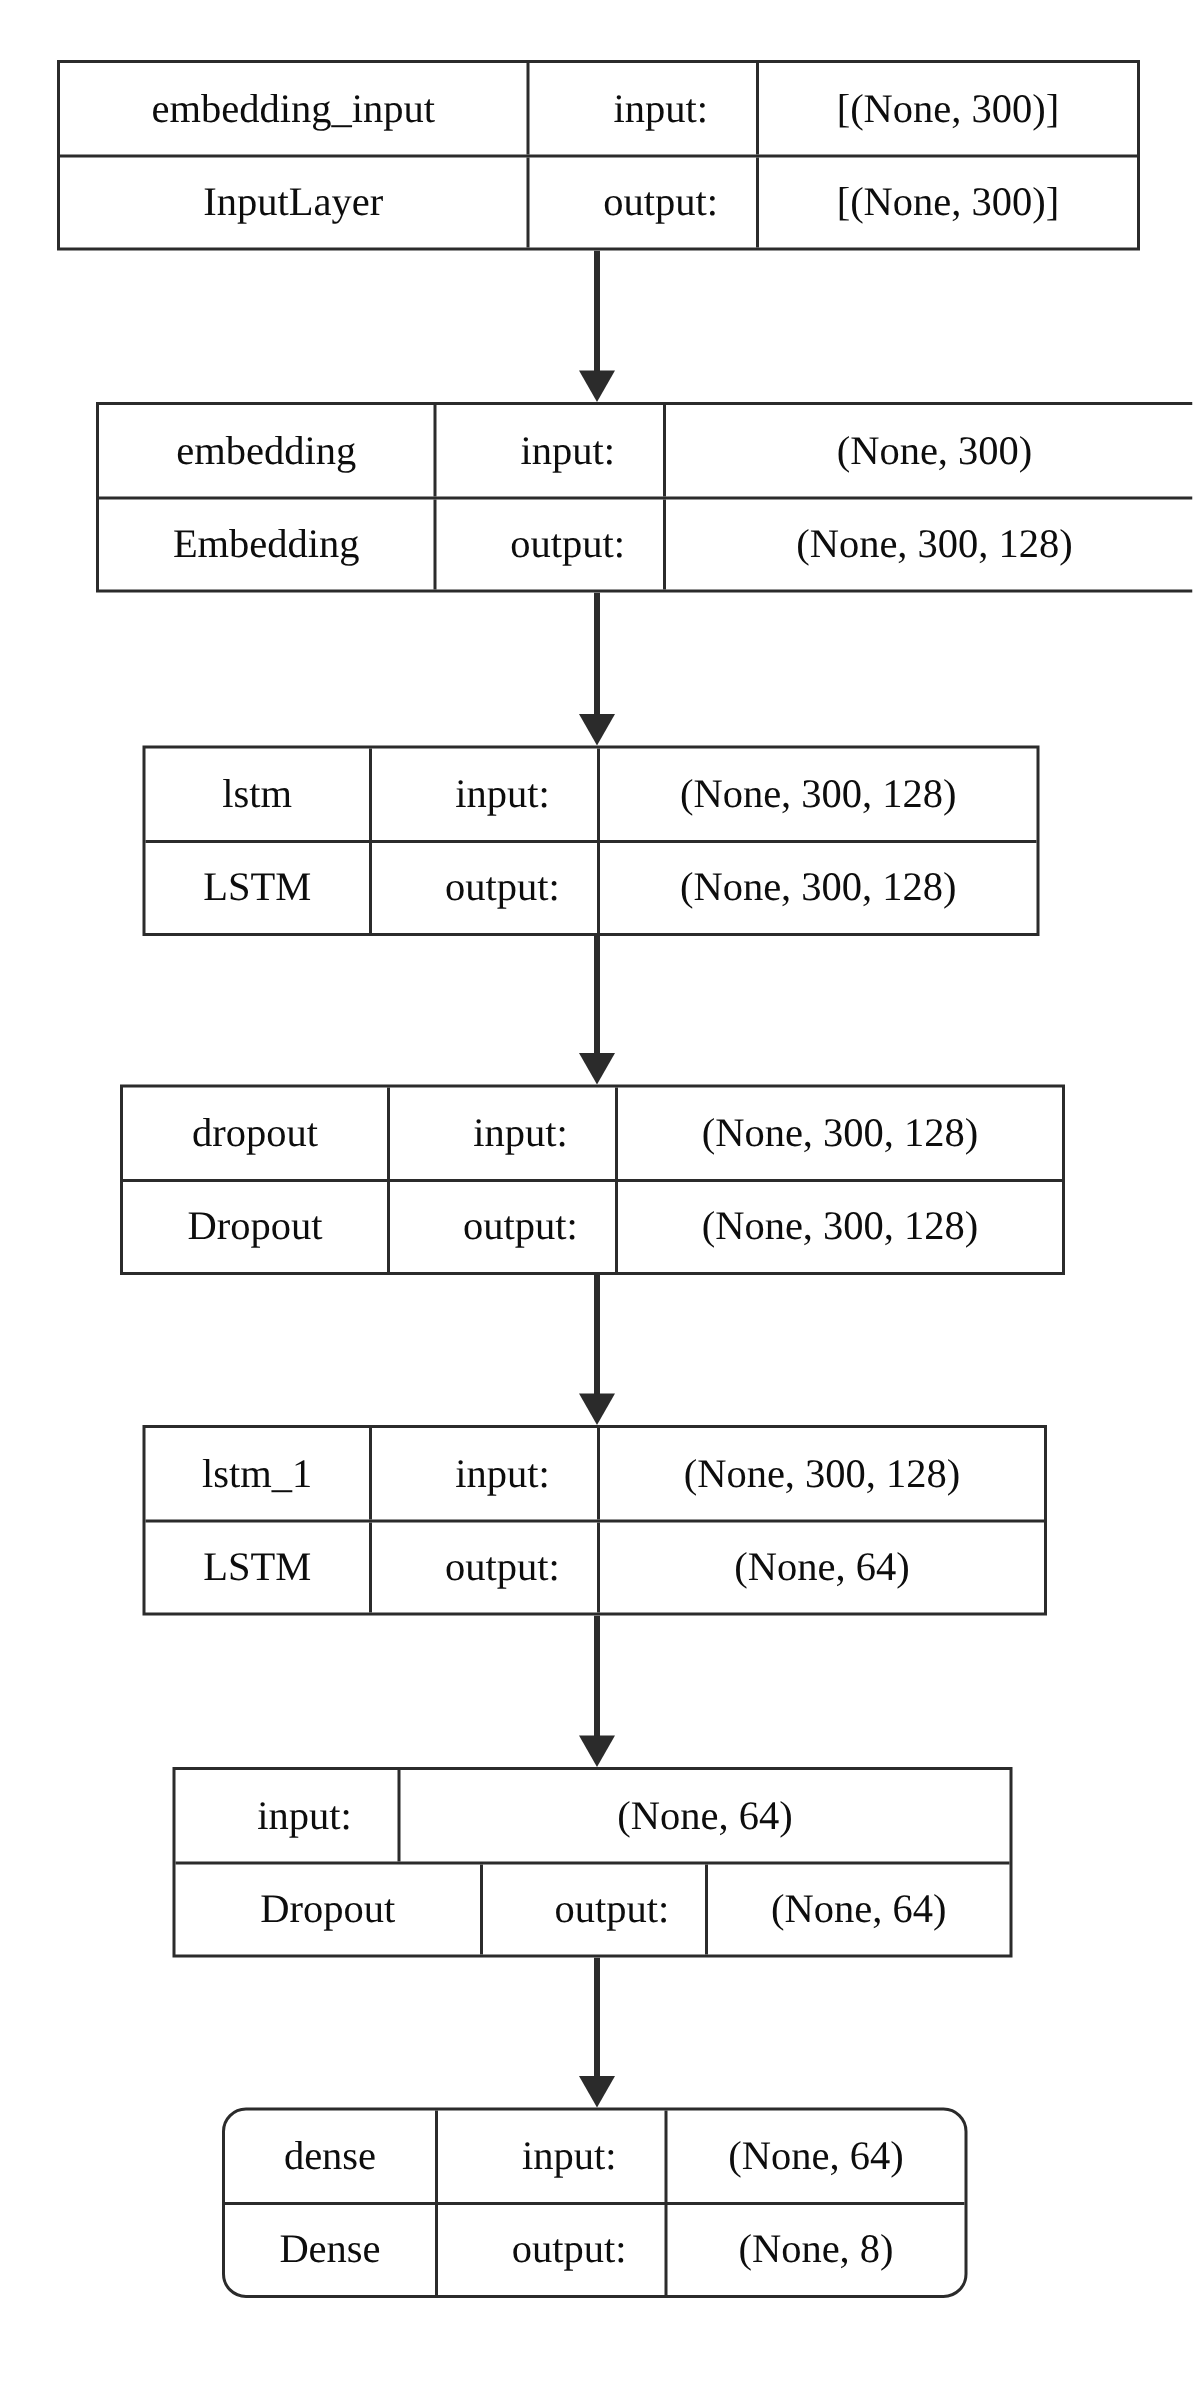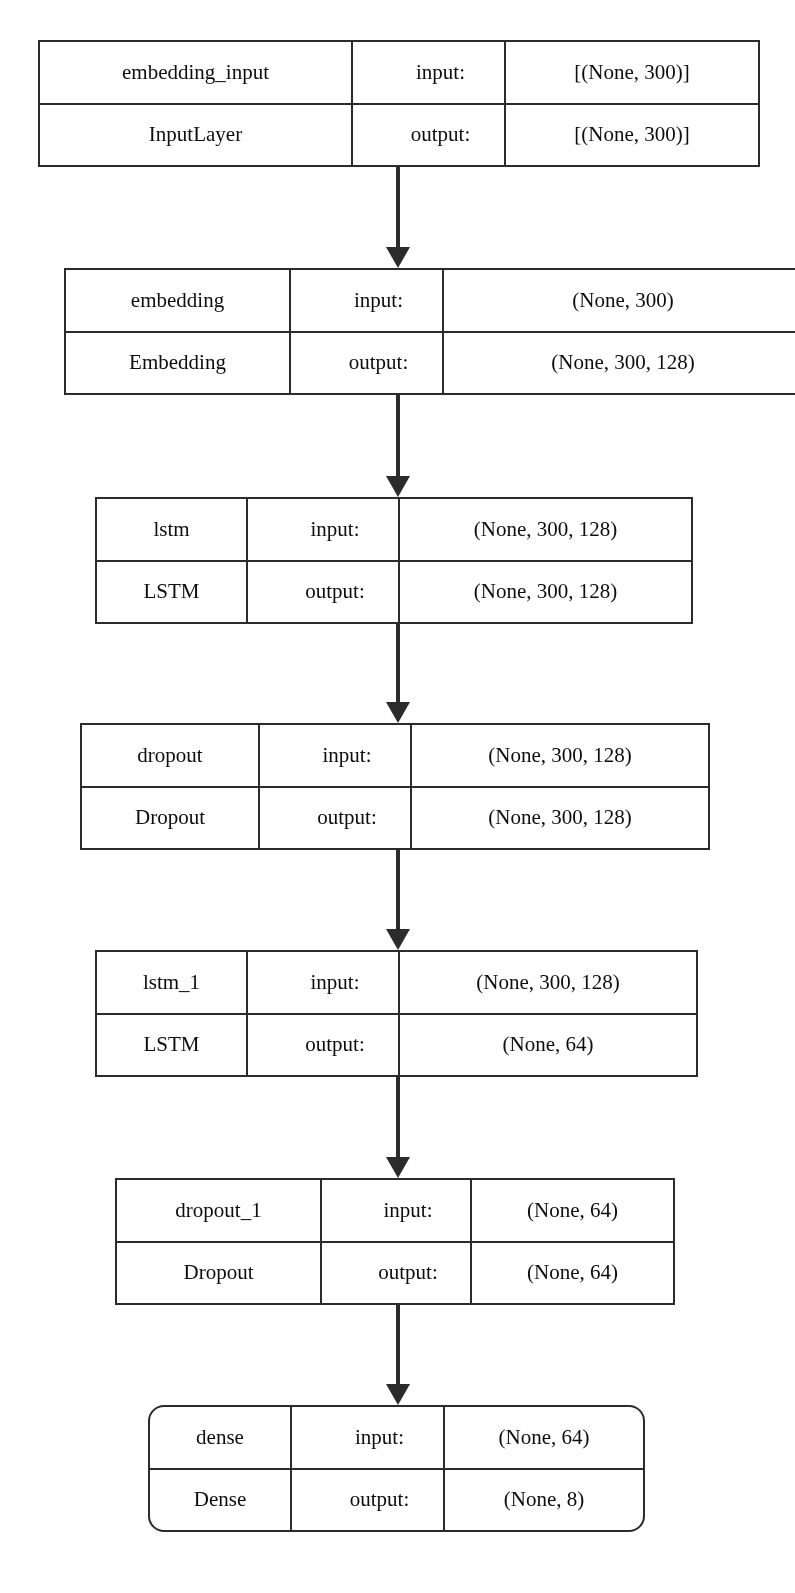--- a/index.html
+++ b/index.html
@@ -33,21 +33,21 @@
     min-height: 0;
   }
   .node-row.top {
     border-bottom: 2px solid #2b2b2b;
   }
   .cell {
     box-sizing: border-box;
     display: flex;
     align-items: center;
     justify-content: center;
-    font-size: 21px;
+    font-size: 27px;
     color: #0d0d0d;
     line-height: 1;
     white-space: nowrap;
     overflow: hidden;
     padding: 0 4px;
   }
   .cell.c-name {
     border-right: 2px solid #2b2b2b;
   }
   .cell.c-io {
@@ -162,21 +162,20 @@
         <div class="cell c-shape">(None, 300, 128)</div>
       </div>
       <div class="node-row bottom">
         <div class="cell c-name" style="width: 151px; flex: 0 0 151px;">LSTM</div>
         <div class="cell c-io" style="width: 152px; flex: 0 0 152px;">output:</div>
         <div class="cell c-shape">(None, 64)</div>
       </div>
     </div>
     <div class="node" style="left: 115px; top: 1178px; width: 560px; height: 127px;">
       <div class="node-row top">
-        <div class="cell c-name" style="width: 205px; flex: 0 0 205px;">dropout_1</div>
         <div class="cell c-io" style="width: 150px; flex: 0 0 150px;">input:</div>
         <div class="cell c-shape">(None, 64)</div>
       </div>
       <div class="node-row bottom">
         <div class="cell c-name" style="width: 205px; flex: 0 0 205px;">Dropout</div>
         <div class="cell c-io" style="width: 150px; flex: 0 0 150px;">output:</div>
         <div class="cell c-shape">(None, 64)</div>
       </div>
     </div>
     <div class="node" style="left: 148px; top: 1405px; width: 497px; height: 127px; border-radius: 16px;">

